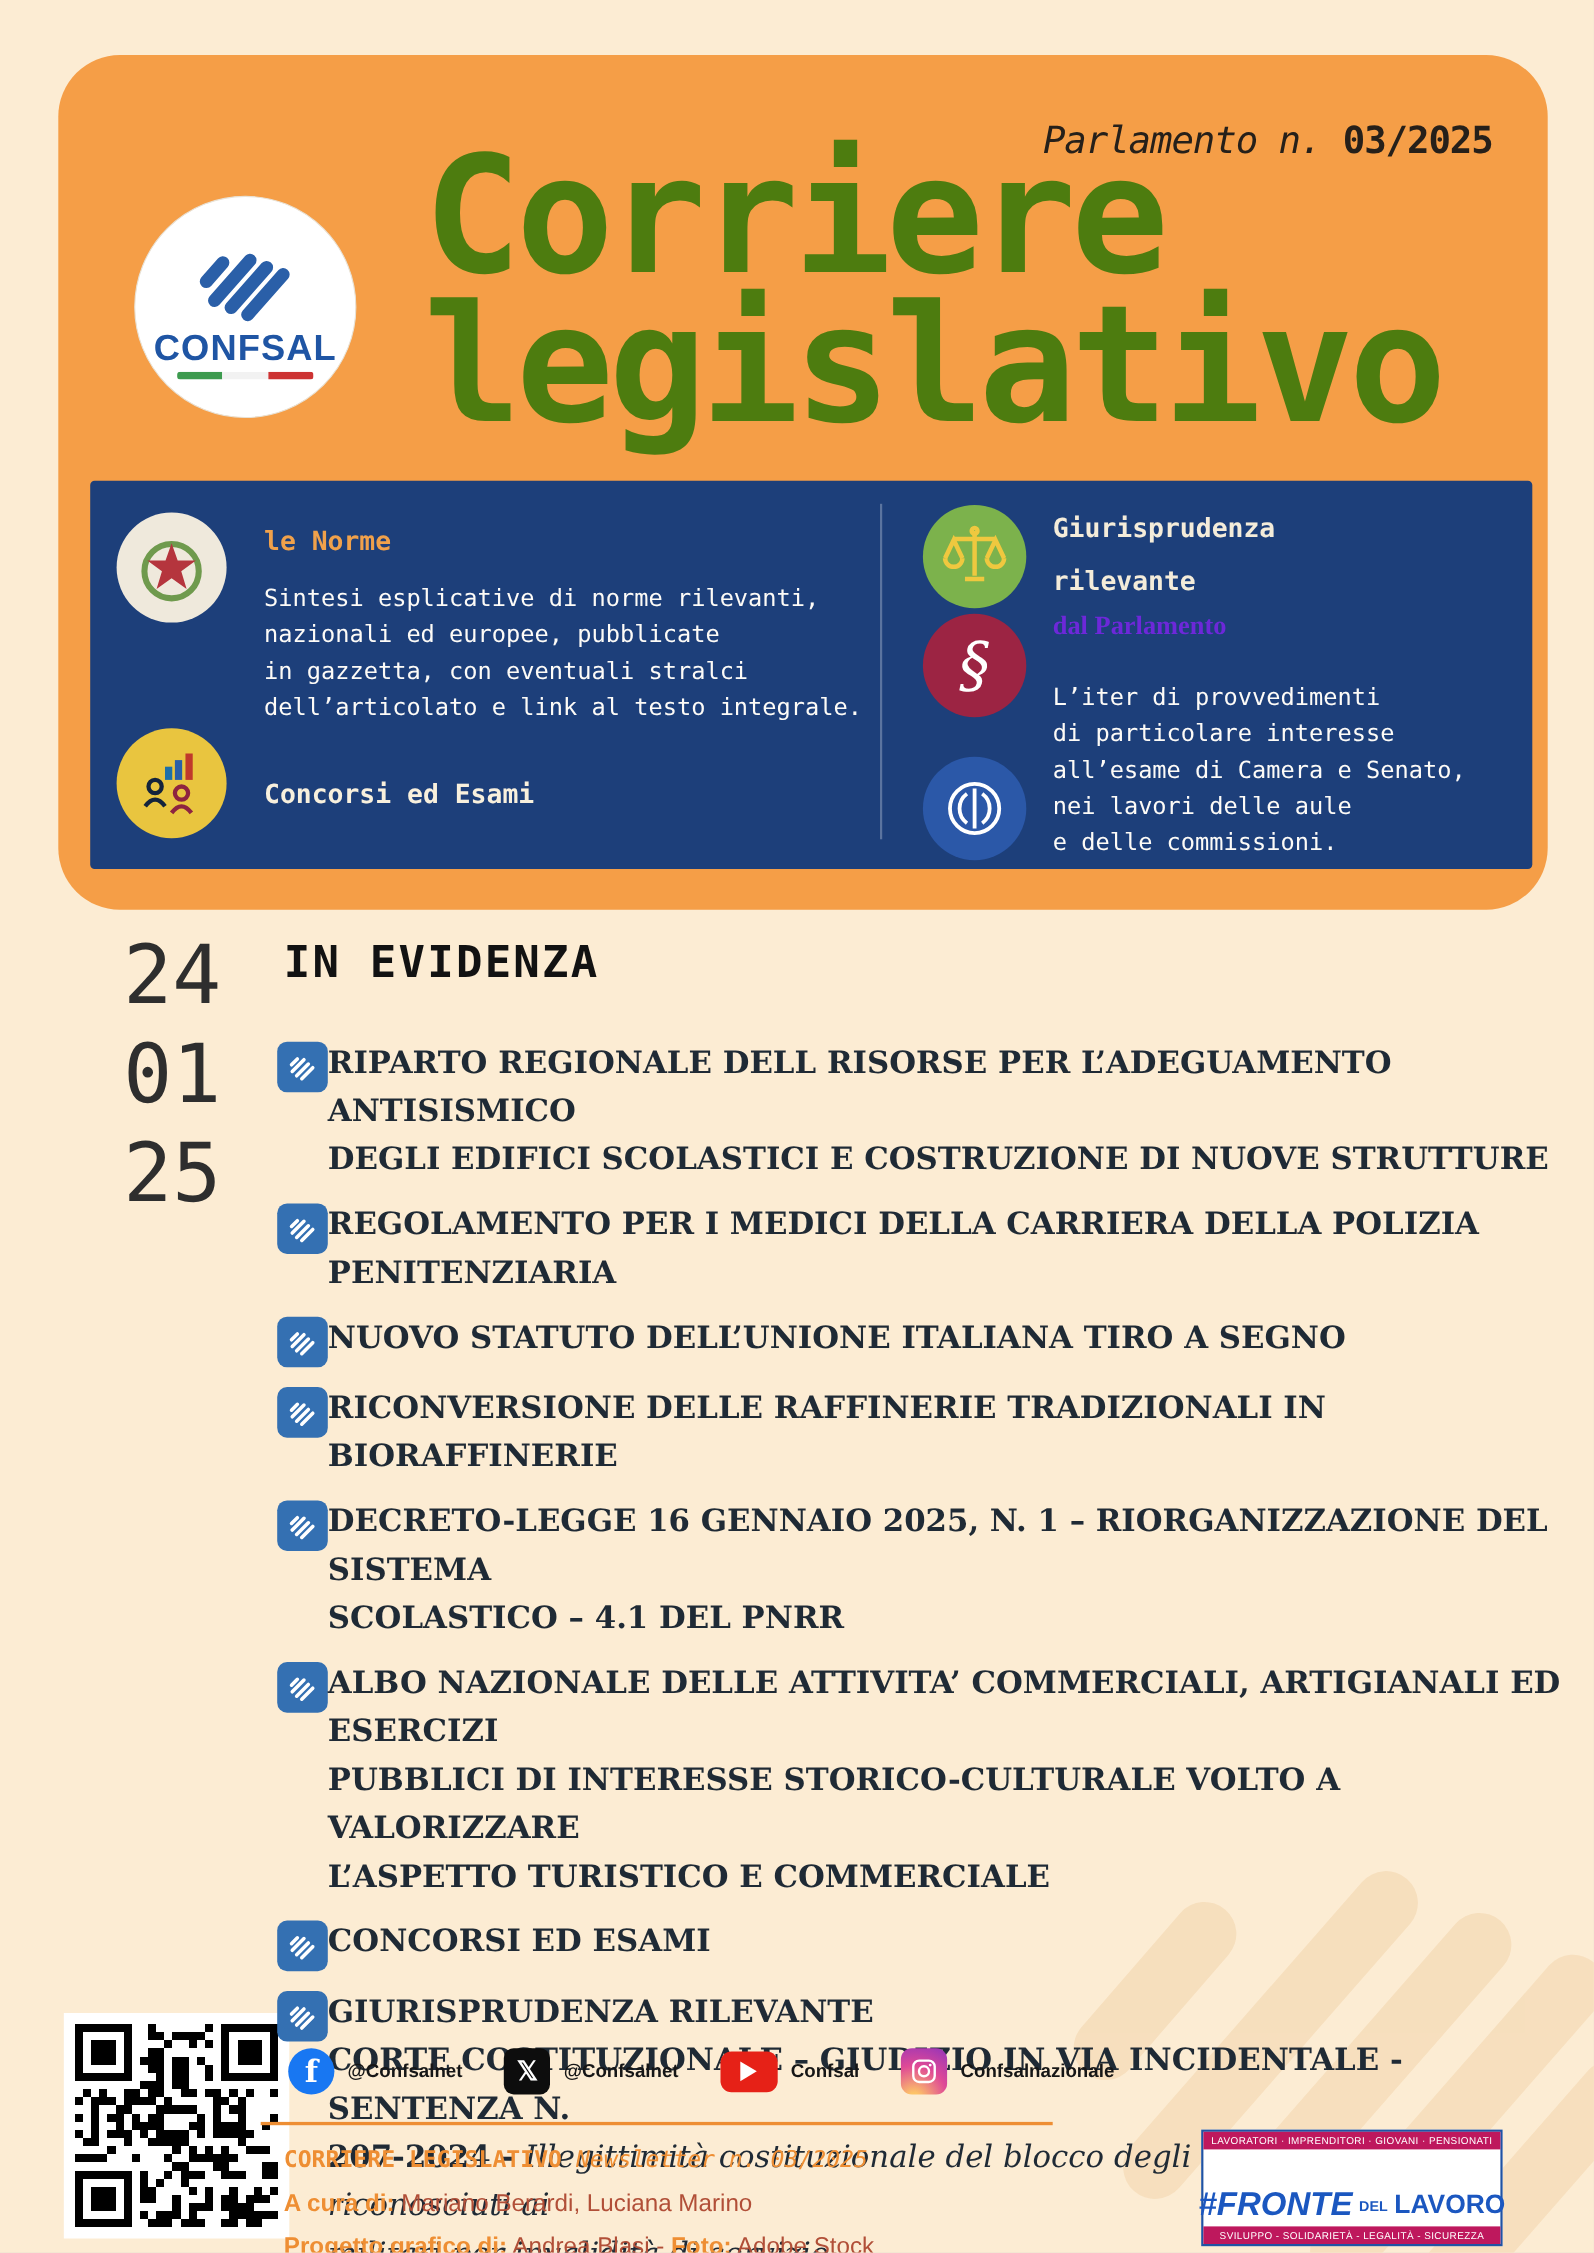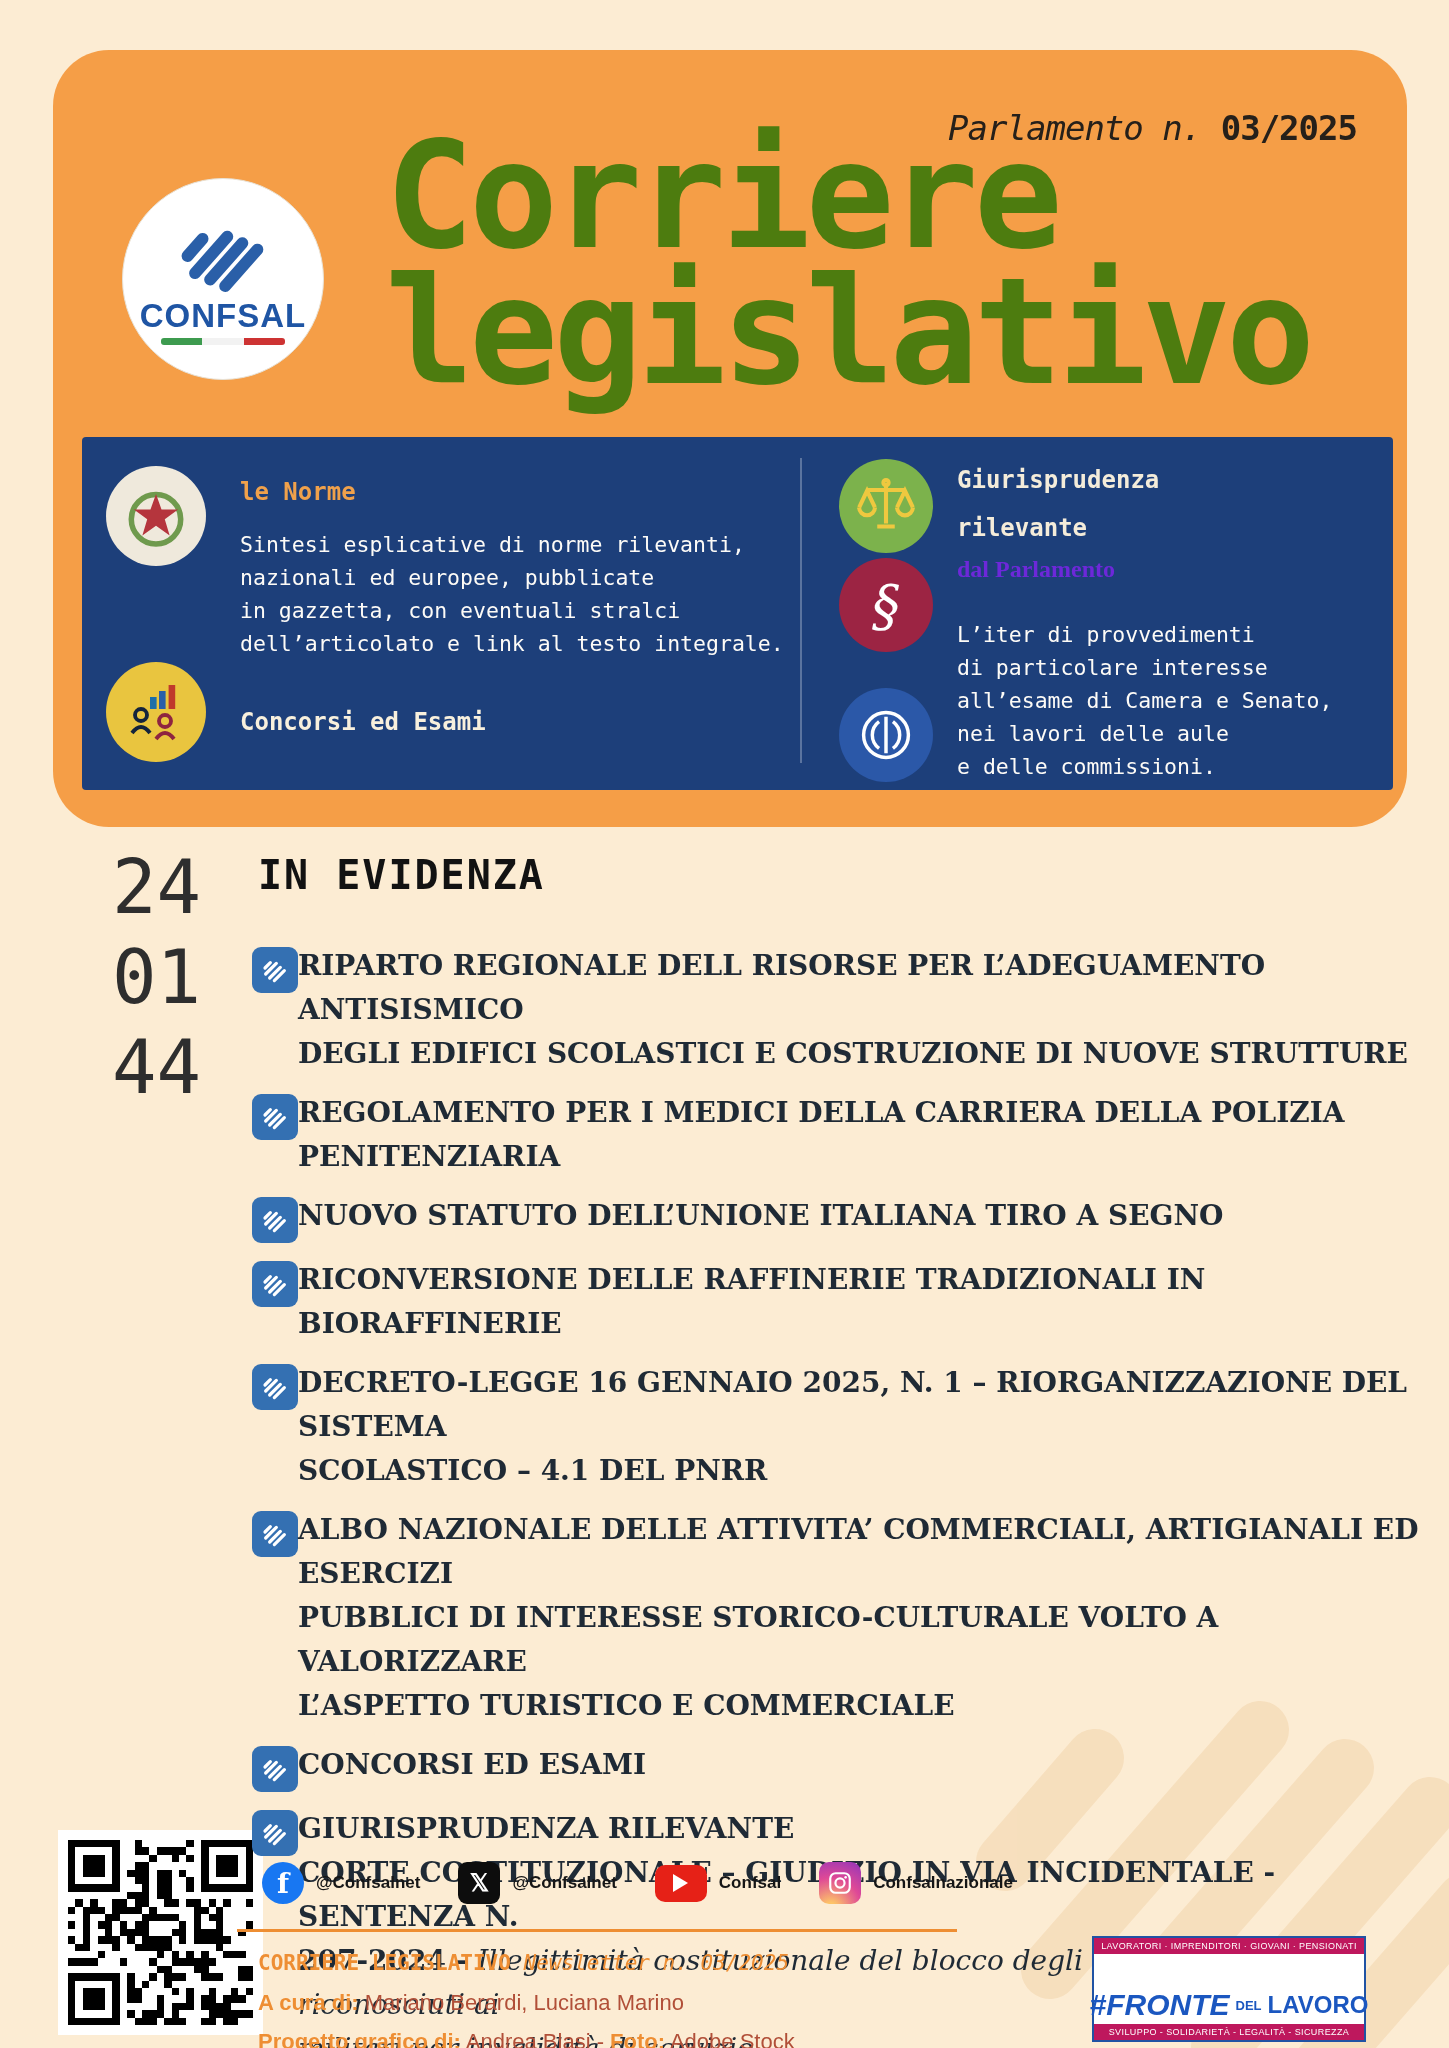--- a/index.html
+++ b/index.html
@@ -214,21 +214,21 @@
       <circle cx="12" cy="12" r="8.4"></circle>
       <path d="M12 5.2 V18.8"></path>
       <path d="M9.4 7 A6.2 6.2 0 0 0 9.4 17"></path>
       <path d="M14.6 7 A6.2 6.2 0 0 1 14.6 17"></path>
     </svg>
   </div>
 
   <div class="abs date-block">
     <div>24</div>
     <div>01</div>
-    <div>44</div>
+    <div>25</div>
   </div>
 
   <div class="abs evidenza-heading">IN EVIDENZA</div>
 
   <div class="abs items">
     <div class="item">
       <span class="mark-icon">
           <svg viewBox="0 0 24 24" style="width:100%;height:100%">
             <g stroke="#ffffff" stroke-width="2.4" stroke-linecap="round" fill="none">
               <path d="M5 15L13 7"></path>

